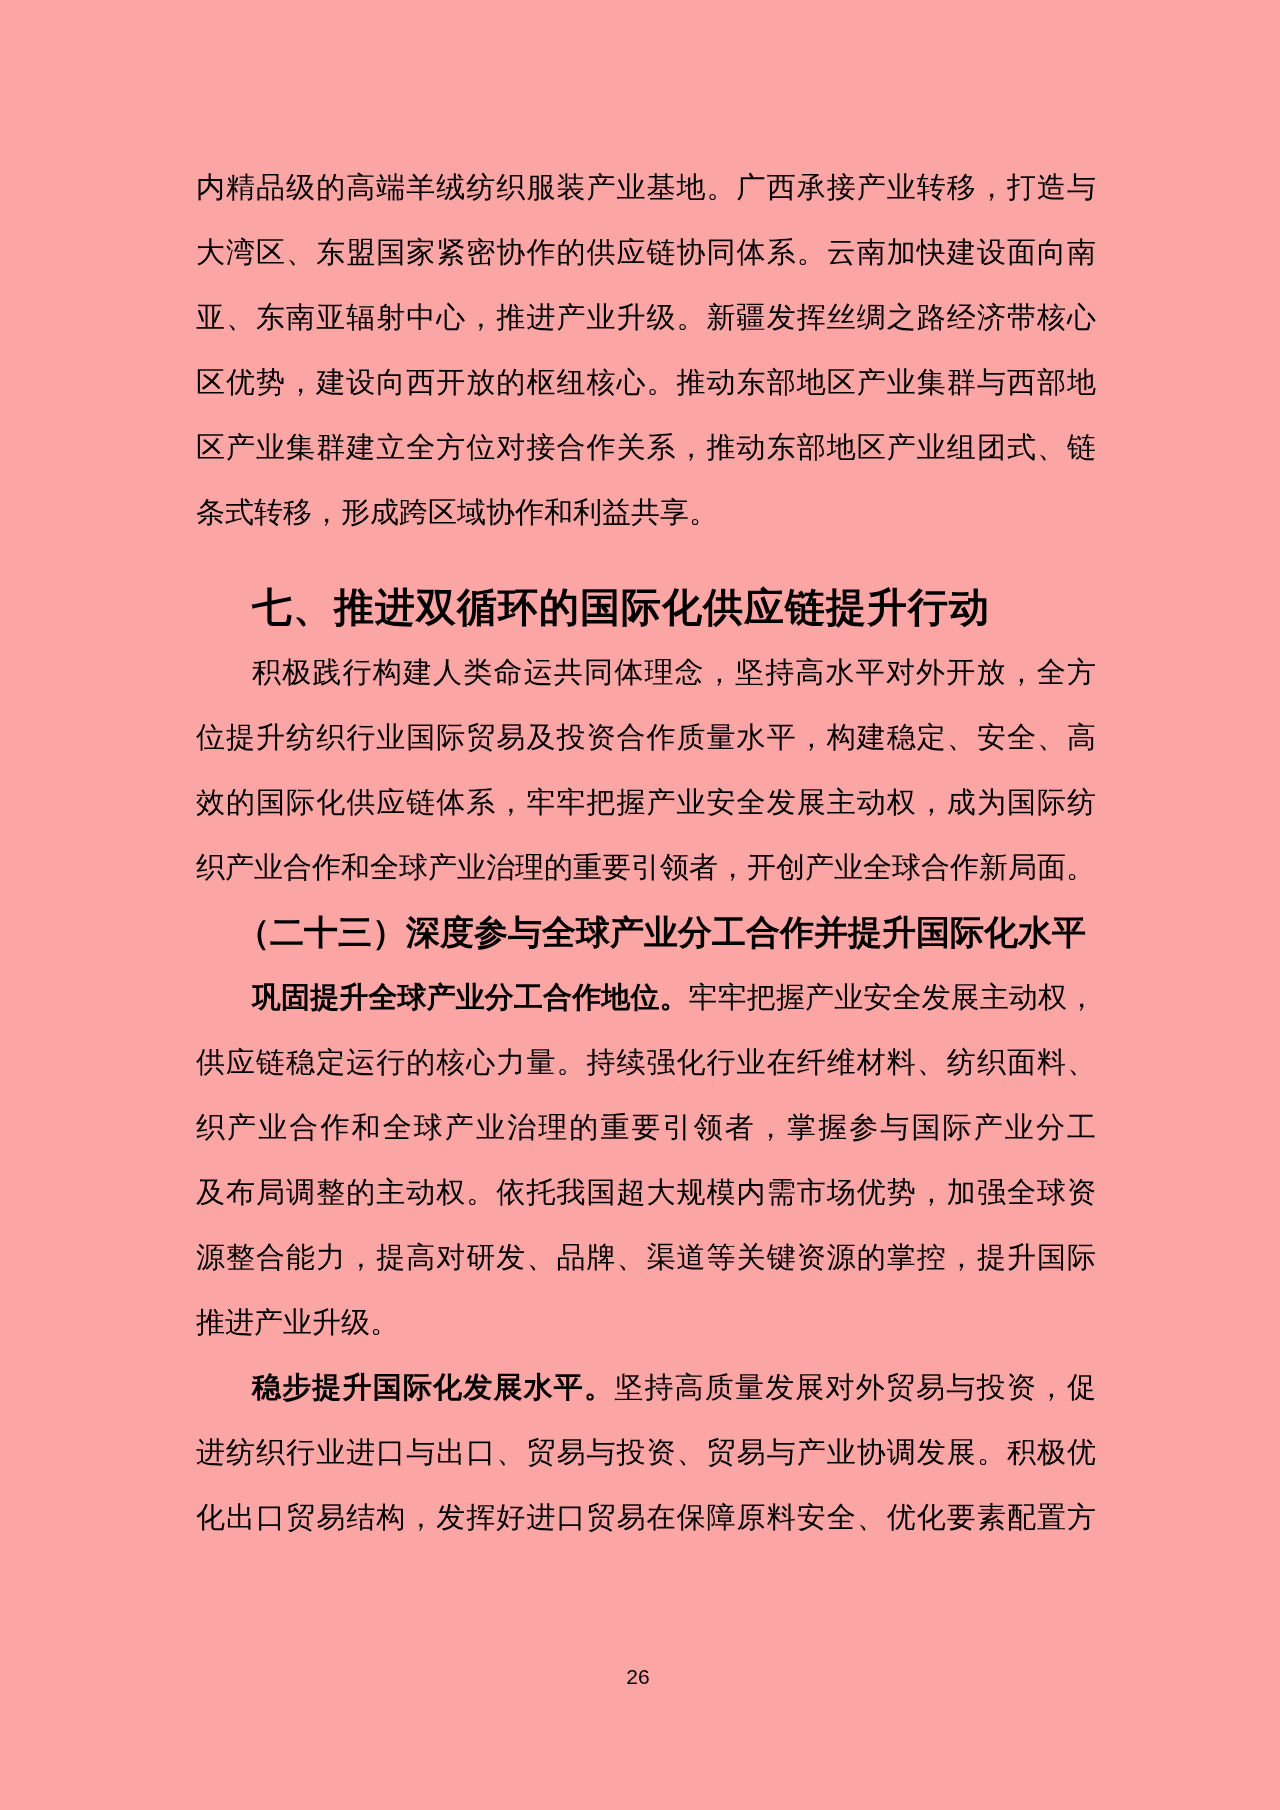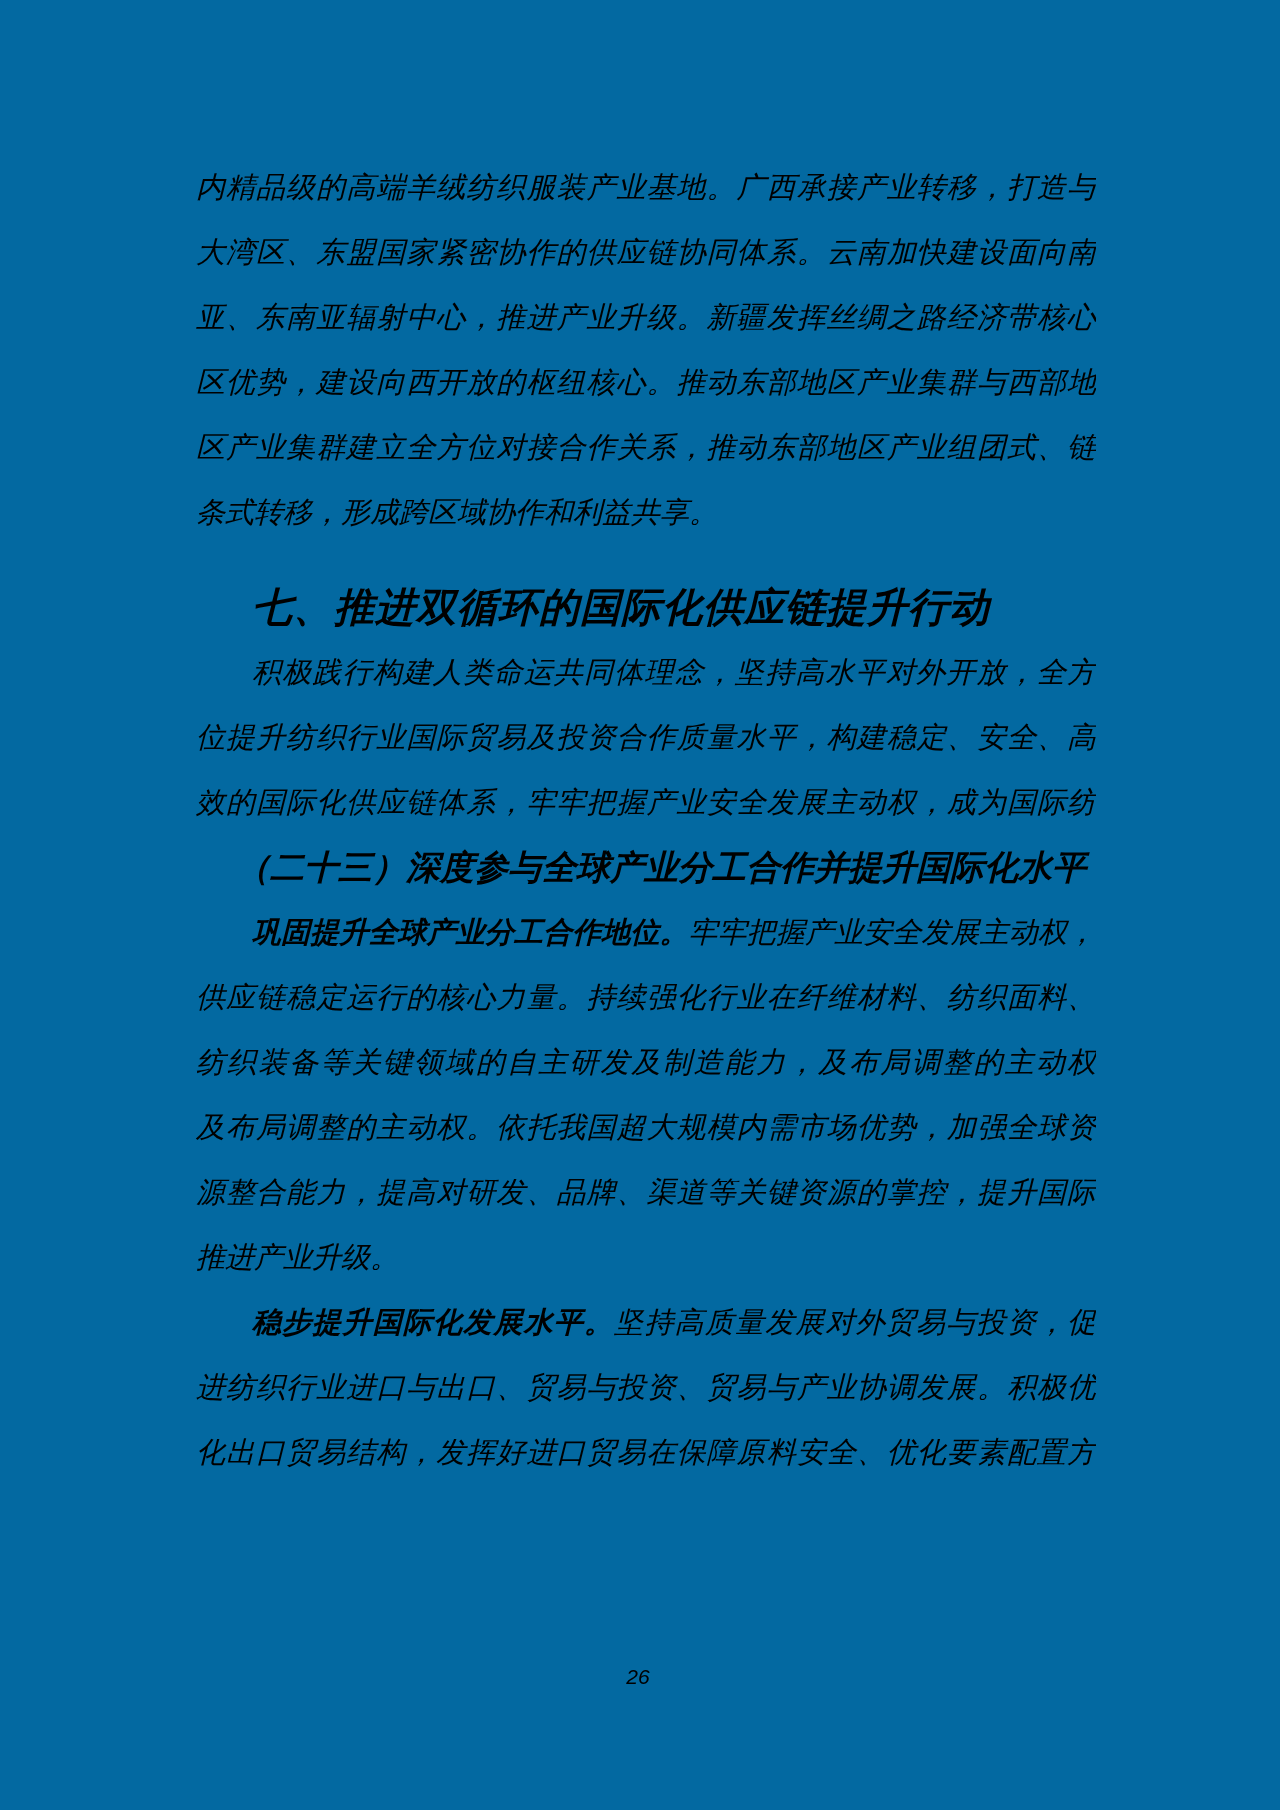--- a/index.html
+++ b/index.html
@@ -1,24 +1,23 @@
 <!DOCTYPE html>
 <html><head>
 <meta charset="utf-8">
 <style>
   html,body{margin:0;padding:0;background:#ffffff;}
   .page{
     position:relative;
     width:1280px;
     height:1810px;
-    background:#0369a1;
+    background:#fca5a5;
     color:#000000;
     font-family:"Liberation Serif","DejaVu Serif",serif;
     overflow:hidden;
-    font-style:italic;
   }
   .content{
     position:absolute;
     left:196px;
     top:0;
     width:900px;
   }
   .block{margin:0;}
   .block.body{font-size:29px;}
   .block.body:first-child{margin-top:155px;}
@@ -74,26 +73,27 @@
         <div class="tline"><span>亚、东南亚辐射中心，推进产业升级。新疆发挥丝绸之路经济带核心</span></div>
         <div class="tline"><span>区优势，建设向西开放的枢纽核心。推动东部地区产业集群与西部地</span></div>
         <div class="tline"><span>区产业集群建立全方位对接合作关系，推动东部地区产业组团式、链</span></div>
         <div class="tline last"><span>条式转移，形成跨区域协作和利益共享。</span></div>
       </div>
       <div class="block heading1">七、推进双循环的国际化供应链提升行动</div>
       <div class="block body">
         <div class="tline indent"><span>积极践行构建人类命运共同体理念，坚持高水平对外开放，全方</span></div>
         <div class="tline"><span>位提升纺织行业国际贸易及投资合作质量水平，构建稳定、安全、高</span></div>
         <div class="tline"><span>效的国际化供应链体系，牢牢把握产业安全发展主动权，成为国际纺</span></div>
+        <div class="tline last"><span>织产业合作和全球产业治理的重要引领者，开创产业全球合作新局面。</span></div>
       </div>
       <div class="block heading2">（二十三）深度参与全球产业分工合作并提升国际化水平</div>
       <div class="block body">
         <div class="tline indent"><strong>巩固提升全球产业分工合作地位。</strong><span>牢牢把握产业安全发展主动权，</span></div>
         <div class="tline"><span>供应链稳定运行的核心力量。持续强化行业在纤维材料、纺织面料、</span></div>
-        <div class="tline"><span>纺织装备等关键领域的自主研发及制造能力，及布局调整的主动权</span></div>
+        <div class="tline"><span>织产业合作和全球产业治理的重要引领者，掌握参与国际产业分工</span></div>
         <div class="tline"><span>及布局调整的主动权。依托我国超大规模内需市场优势，加强全球资</span></div>
         <div class="tline"><span>源整合能力，提高对研发、品牌、渠道等关键资源的掌控，提升国际</span></div>
         <div class="tline last"><span>推进产业升级。</span></div>
       </div>
       <div class="block body">
         <div class="tline indent"><strong>稳步提升国际化发展水平。</strong><span>坚持高质量发展对外贸易与投资，促</span></div>
         <div class="tline"><span>进纺织行业进口与出口、贸易与投资、贸易与产业协调发展。积极优</span></div>
         <div class="tline"><span>化出口贸易结构，发挥好进口贸易在保障原料安全、优化要素配置方</span></div>
       </div>
     </div>

